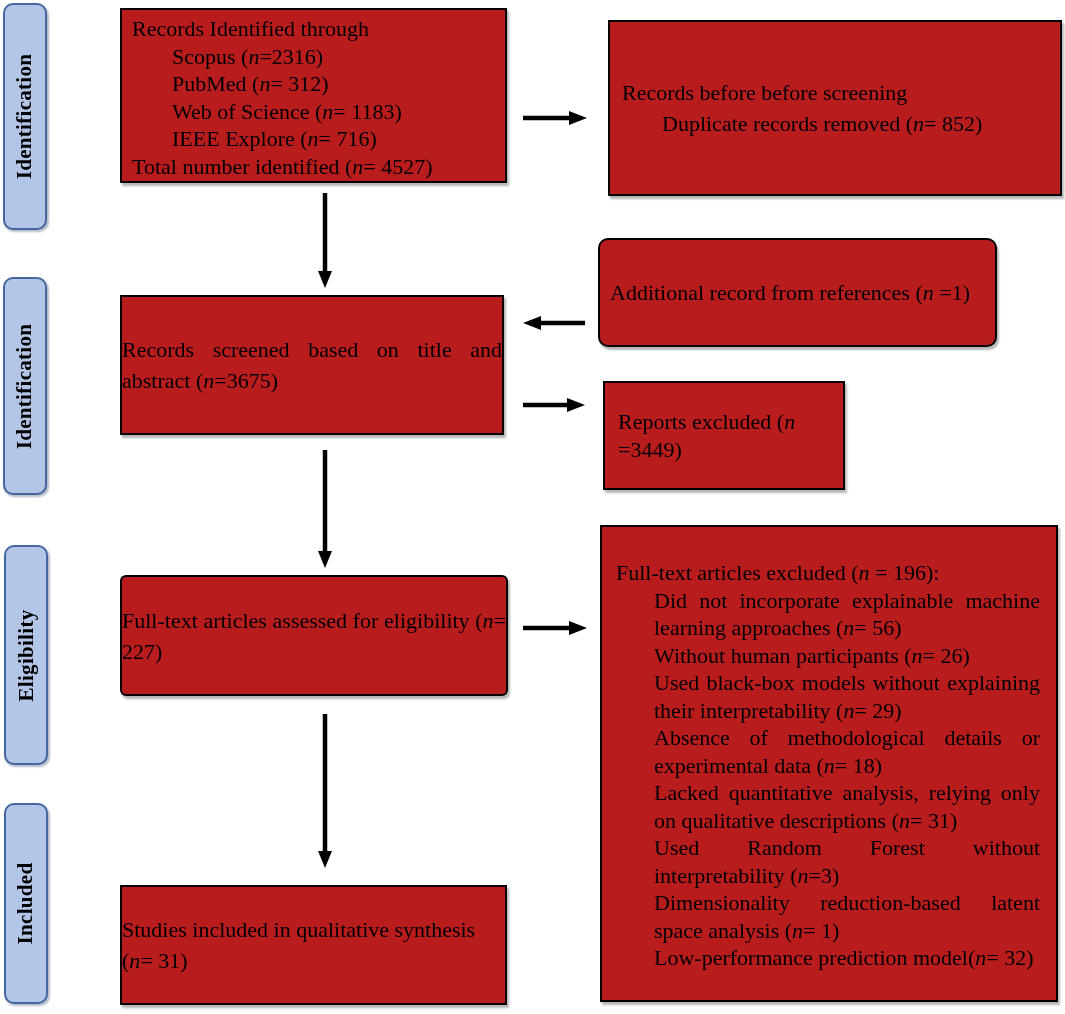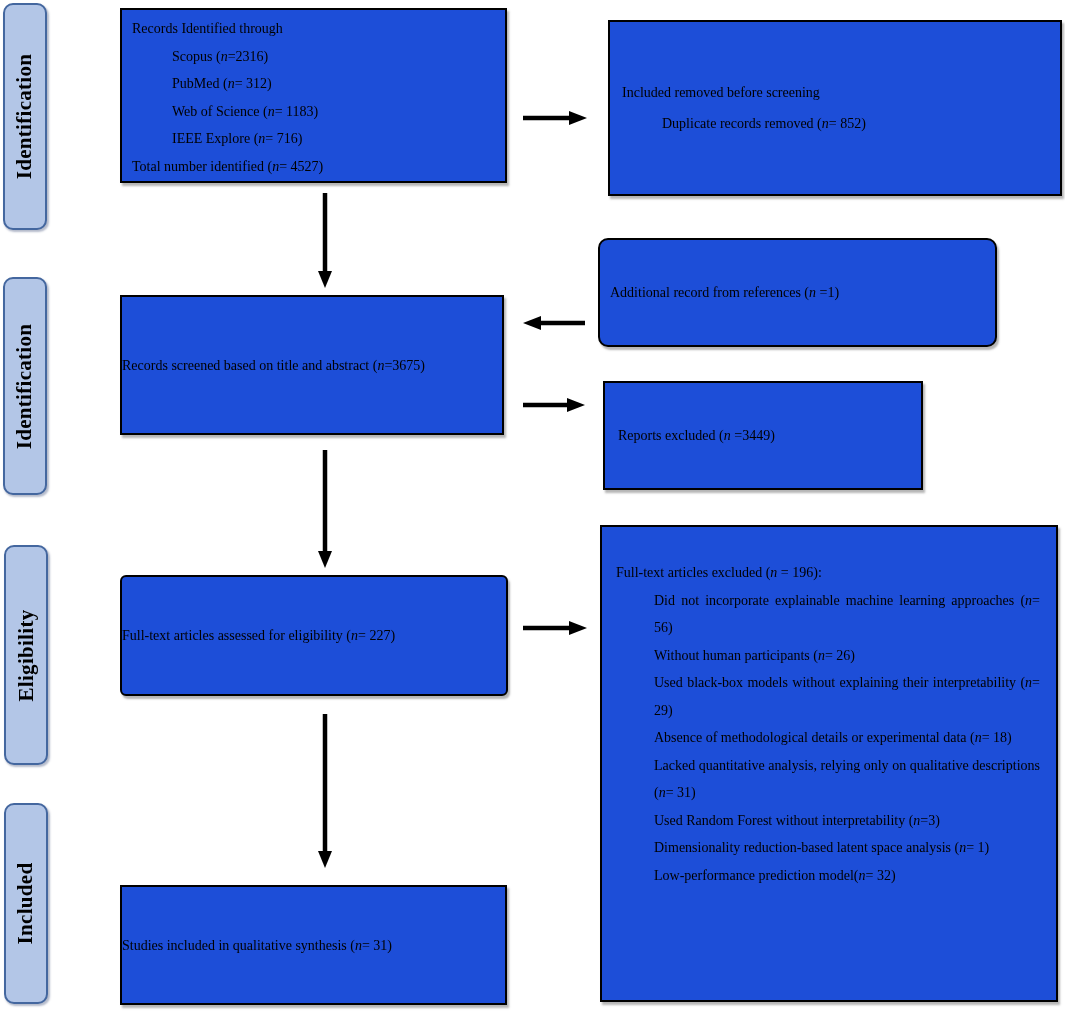--- a/index.html
+++ b/index.html
@@ -27,24 +27,24 @@
     transform:rotate(-90deg);
     white-space:nowrap;
     font-weight:bold;
     font-size:21px;
     letter-spacing:.3px;
   }
 
   
   .fbox{
     position:absolute;
-    background:#1d4ed8;
+    background:#b91c1c;
     border:2.5px solid #000;
     box-shadow:2px 3px 2px rgba(110,110,110,.5);
-    font-size:14px;
+    font-size:22px;
     line-height:28px;
   }
   .center-v{display:flex;flex-direction:column;justify-content:center;}
   .pad{padding:0 0;}
   .indent{margin-left:40px;}
   .just{text-align:justify;}
   .fbox i{font-style:italic;}
 
   
   .arr{position:absolute;}
@@ -72,33 +72,33 @@
   <div class="fbox" style="left:120px;top:8px;width:387px;height:175px;padding:5px 10px;line-height:27.5px;">
     <div class="line">Records Identified through</div>
     <div class="line indent">Scopus (<i>n</i>=2316)</div>
     <div class="line indent">PubMed (<i>n</i>= 312)</div>
     <div class="line indent">Web of Science (<i>n</i>= 1183)</div>
     <div class="line indent">IEEE Explore (<i>n</i>= 716)</div>
     <div class="line">Total number identified (<i>n</i>= 4527)</div>
   </div>
 
   <div class="fbox center-v" style="left:608px;top:20px;width:454px;height:176px;padding:0 12px;line-height:31px;">
-    <div class="line">Included removed before screening</div>
+    <div class="line">Records before before screening</div>
     <div class="line indent">Duplicate records removed (<i>n</i>= 852)</div>
   </div>
 
   <div class="fbox center-v" style="left:120px;top:295px;width:384px;height:140px;line-height:31px;">
     <div class="line just pad">Records screened based on title and abstract (<i>n</i>=3675)</div>
   </div>
 
   <div class="fbox center-v" style="left:598px;top:238px;width:399px;height:109px;padding:0 10px;border-radius:10px;">
     <div class="line">Additional record from references (<i>n</i> =1)</div>
   </div>
 
-  <div class="fbox center-v" style="left:603px;top:381px;width:320px;height:109px;padding:0 13px;">
+  <div class="fbox center-v" style="left:603px;top:381px;width:242px;height:109px;padding:0 13px;">
     <div class="line">Reports excluded (<i>n</i> =3449)</div>
   </div>
 
   <div class="fbox center-v" style="left:120px;top:575px;width:388px;height:121px;line-height:31px;border-radius:6px;">
     <div class="line just pad">Full-text articles assessed for eligibility (<i>n</i>= 227)</div>
   </div>
 
   <div class="fbox" style="left:600px;top:525px;width:458px;height:477px;padding:32px 16px 0 14px;line-height:27.5px;">
     <div class="line">Full-text articles excluded (<i>n</i> = 196):</div>
     <div class="line indent just" style="margin-left:38px;">Did not incorporate explainable machine learning approaches (<i>n</i>= 56)</div>

